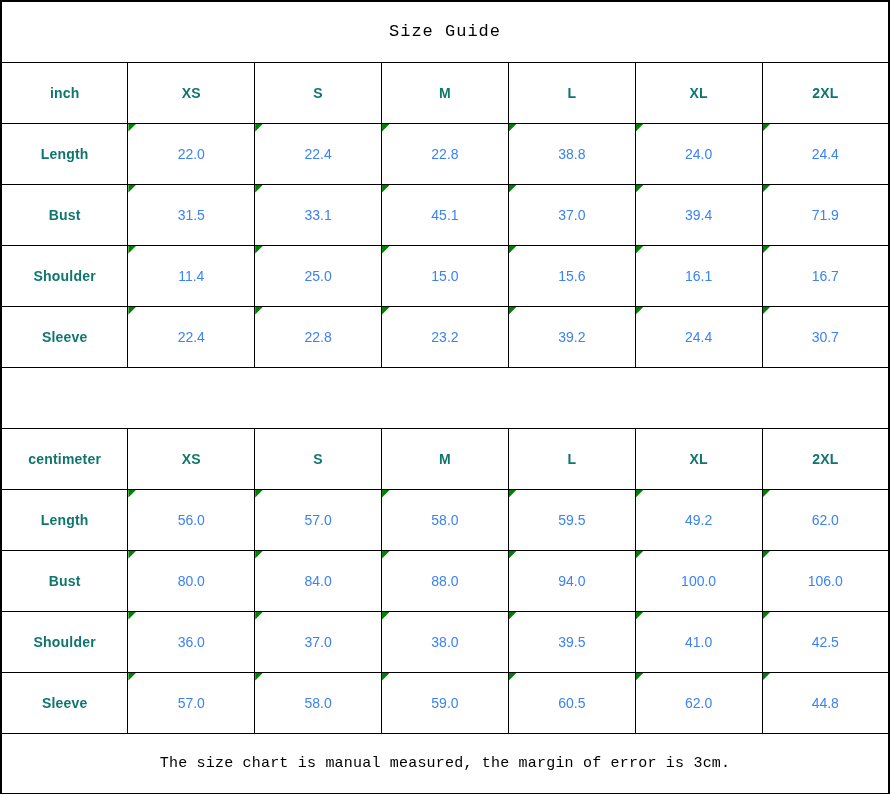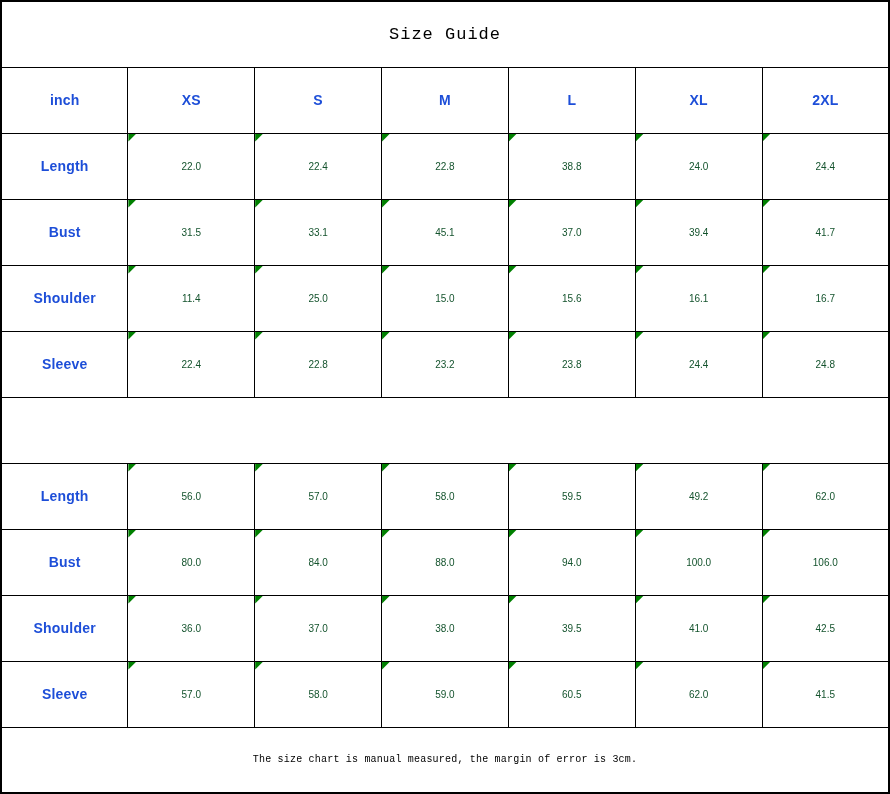--- a/index.html
+++ b/index.html
@@ -12,32 +12,32 @@
     border: 2px solid var(--grid);
     font-family: "Liberation Sans", sans-serif;
     background: #ffffff;
   }
   td { border: 1px solid var(--grid); text-align: center; vertical-align: middle; padding: 0; position: relative; }
   tr { height: 61px; }
   .title-cell {
     font-family: "Liberation Mono", "DejaVu Sans Mono", monospace;
     font-size: 17px; letter-spacing: 1px; color: #000; margin-left: 8px;
   }
-  .lbl { font-size: 14px; font-weight: 700; color: #1d4ed8; letter-spacing: 0.2px; }
-  .v   { font-size: 10px; font-weight: 400; color: #14532d; }
+  .lbl { font-size: 14px; font-weight: 700; color: #0f766e; letter-spacing: 0.2px; }
+  .v   { font-size: 14px; font-weight: 400; color: #3b82f6; }
   .tri {
     position: absolute; top: 0; left: 0;
     width: 8px; height: 8px;
     background: var(--flag-green);
     clip-path: polygon(0 0, 100% 0, 0 100%);
   }
   .gap-cell { border-left: none; border-right: none; }
   .foot {
     font-family: "Liberation Mono", "DejaVu Sans Mono", monospace;
-    font-size: 10px; color: #000; letter-spacing: 0.2px;
+    font-size: 15px; color: #000; letter-spacing: 0.2px;
   }
 </style>
 </head>
 <body>
 
 <div class="sheet">
 <table class="size-guide">
   <colgroup>
     <col style="width:14.2857%">
         <col style="width:14.2857%">
@@ -73,47 +73,56 @@
     <td class="v"><span class="tri"></span><span>24.4</span></td>
   </tr>
 
   <tr>
     <td class="lbl">Bust</td>
     <td class="v"><span class="tri"></span><span>31.5</span></td>
     <td class="v"><span class="tri"></span><span>33.1</span></td>
     <td class="v"><span class="tri"></span><span>45.1</span></td>
     <td class="v"><span class="tri"></span><span>37.0</span></td>
     <td class="v"><span class="tri"></span><span>39.4</span></td>
-    <td class="v"><span class="tri"></span><span>41.7</span></td>
+    <td class="v"><span class="tri"></span><span>71.9</span></td>
   </tr>
 
   <tr>
     <td class="lbl">Shoulder</td>
     <td class="v"><span class="tri"></span><span>11.4</span></td>
     <td class="v"><span class="tri"></span><span>25.0</span></td>
     <td class="v"><span class="tri"></span><span>15.0</span></td>
     <td class="v"><span class="tri"></span><span>15.6</span></td>
     <td class="v"><span class="tri"></span><span>16.1</span></td>
     <td class="v"><span class="tri"></span><span>16.7</span></td>
   </tr>
 
   <tr>
     <td class="lbl">Sleeve</td>
     <td class="v"><span class="tri"></span><span>22.4</span></td>
     <td class="v"><span class="tri"></span><span>22.8</span></td>
     <td class="v"><span class="tri"></span><span>23.2</span></td>
-    <td class="v"><span class="tri"></span><span>23.8</span></td>
+    <td class="v"><span class="tri"></span><span>39.2</span></td>
     <td class="v"><span class="tri"></span><span>24.4</span></td>
-    <td class="v"><span class="tri"></span><span>24.8</span></td>
+    <td class="v"><span class="tri"></span><span>30.7</span></td>
   </tr>
 
   <tr>
     <td colspan="7" class="gap-cell"></td>
   </tr>
 
+  <tr>
+    <td class="lbl">centimeter</td>
+    <td class="lbl">XS</td>
+    <td class="lbl">S</td>
+    <td class="lbl">M</td>
+    <td class="lbl">L</td>
+    <td class="lbl">XL</td>
+    <td class="lbl">2XL</td>
+  </tr>
 
   <tr>
     <td class="lbl">Length</td>
     <td class="v"><span class="tri"></span><span>56.0</span></td>
     <td class="v"><span class="tri"></span><span>57.0</span></td>
     <td class="v"><span class="tri"></span><span>58.0</span></td>
     <td class="v"><span class="tri"></span><span>59.5</span></td>
     <td class="v"><span class="tri"></span><span>49.2</span></td>
     <td class="v"><span class="tri"></span><span>62.0</span></td>
   </tr>
@@ -138,21 +147,21 @@
     <td class="v"><span class="tri"></span><span>42.5</span></td>
   </tr>
 
   <tr>
     <td class="lbl">Sleeve</td>
     <td class="v"><span class="tri"></span><span>57.0</span></td>
     <td class="v"><span class="tri"></span><span>58.0</span></td>
     <td class="v"><span class="tri"></span><span>59.0</span></td>
     <td class="v"><span class="tri"></span><span>60.5</span></td>
     <td class="v"><span class="tri"></span><span>62.0</span></td>
-    <td class="v"><span class="tri"></span><span>41.5</span></td>
+    <td class="v"><span class="tri"></span><span>44.8</span></td>
   </tr>
 
   <tr>
     <td colspan="7" class="foot">The size chart is manual measured, the margin of error is 3cm.</td>
   </tr>
 </tbody>
     </table>
 </div>
 
 </body></html>

